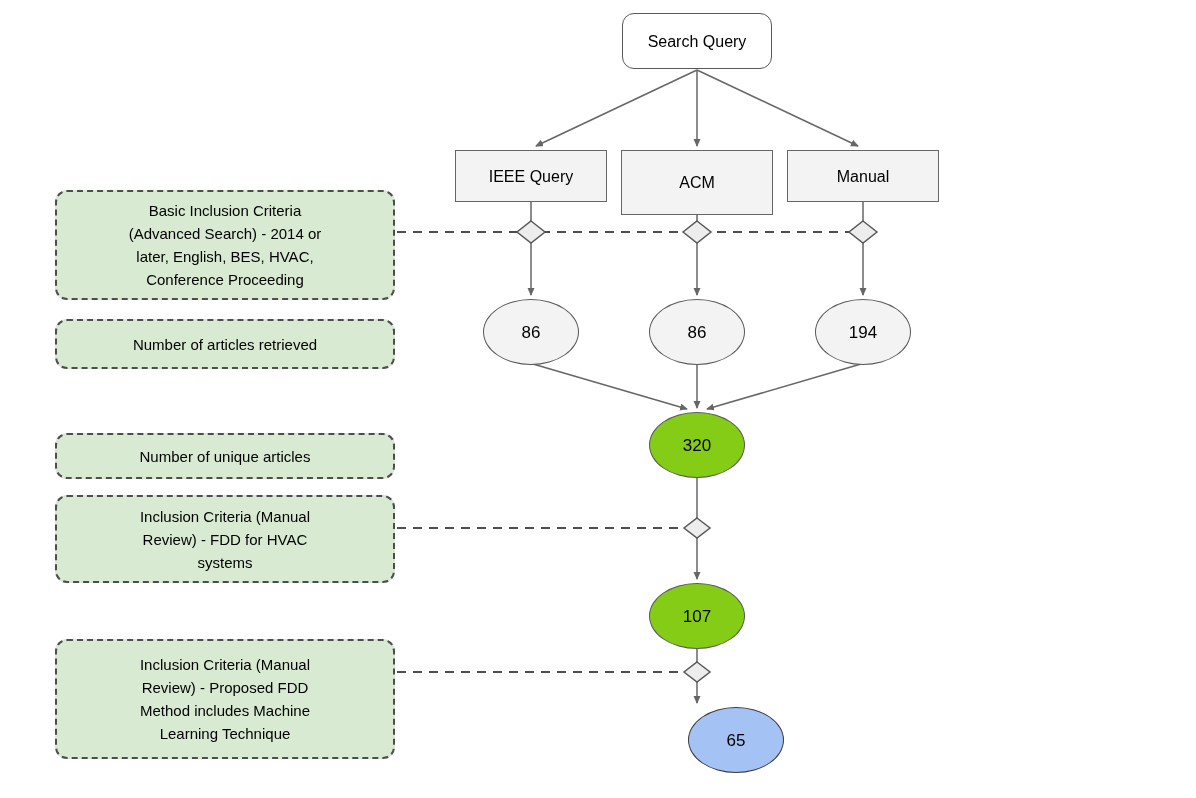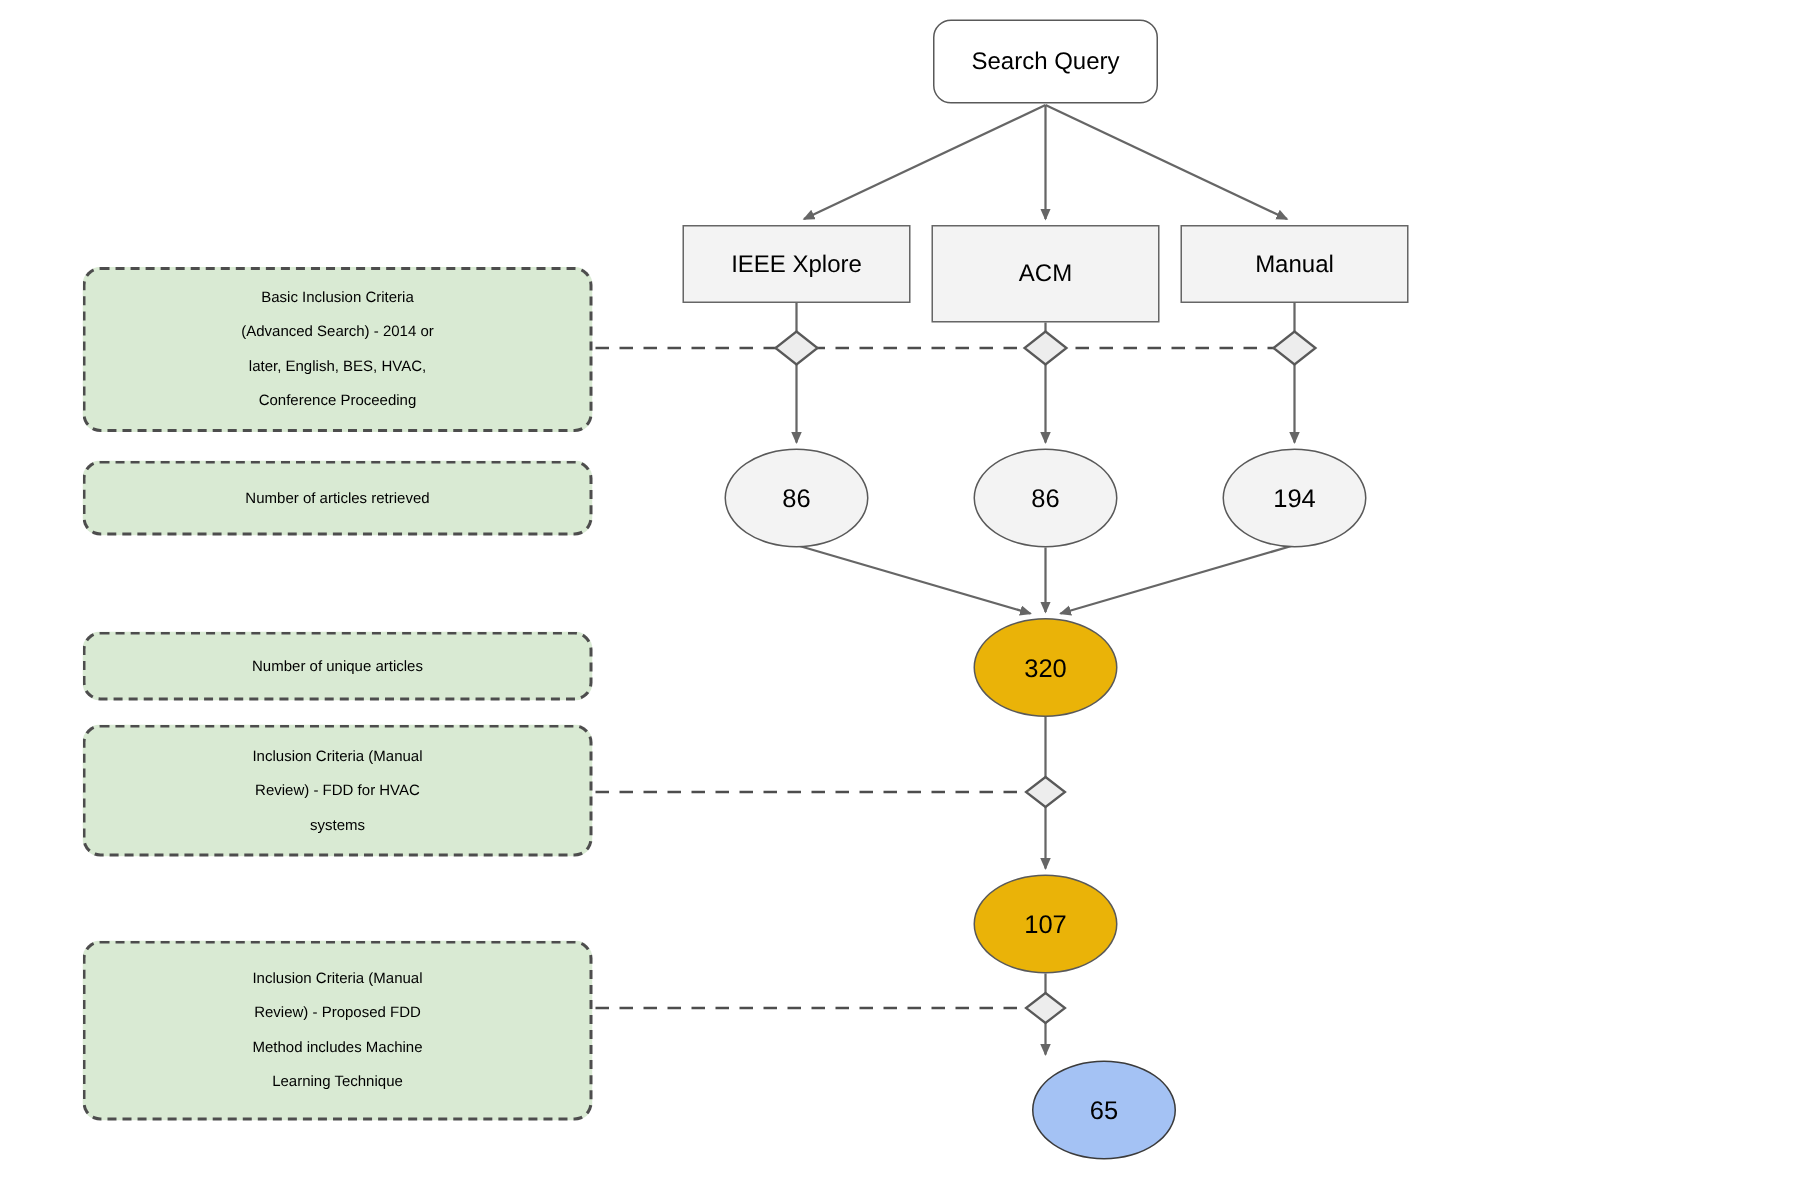--- a/index.html
+++ b/index.html
@@ -32,39 +32,40 @@
   .rect {
     background: #f3f3f3;
     border: 1.5px solid #666666;
   }
   .ellipse {
     border-radius: 50%;
     border: 1.5px solid #595959;
     font-size: 17px;
   }
   .ellipse.light { background: #f3f3f3; }
-  .ellipse.dark  { background: #eab308; }
+  .ellipse.dark  { background: #84cc16; }
   .ellipse.blue  { background: #a4c2f4; border-color: #3b3b3b; }
   .annotation {
     position: absolute;
     left: 55px;
     width: 340px;
     background: #d9ead3;
     border: 2px dashed #4d4d4d;
     border-radius: 12px;
     display: flex;
     align-items: center;
     justify-content: center;
     text-align: center;
-    font-size: 10px;
+    font-size: 15px;
     line-height: 23px;
     white-space: pre-line;
     box-sizing: border-box;
     color: #000000;
     padding: 2px 6px;
+    margin-top: 12px;
   }
 </style>
 </head>
 <body>
 
 <div class="canvas">
 
   <svg class="layer" width="1196" height="798" viewBox="0 0 1196 798">
     <defs>
       <marker id="arrow" markerWidth="9" markerHeight="8" refX="7" refY="3.5" orient="auto" markerUnits="userSpaceOnUse">
@@ -104,21 +105,21 @@
       <path d="M697,518 L710,528 L697,538 L684,528 Z"></path>
       <path d="M697,662 L710,672 L697,682 L684,672 Z"></path>
     </g>
   </svg>
 
   <div class="node rounded-rect" style="left:622px; top:13px; width:150px; height:56px;">
     <span style="white-space:pre-line;">Search Query</span>
   </div>
 
   <div class="node rect" style="left:455px; top:150px; width:152px; height:52px;">
-    <span>IEEE Xplore</span>
+    <span>IEEE Query</span>
   </div>
   <div class="node rect" style="left:621px; top:150px; width:152px; height:65px;">
     <span>ACM</span>
   </div>
   <div class="node rect" style="left:787px; top:150px; width:152px; height:52px;">
     <span>Manual</span>
   </div>
 
   <div class="node ellipse light" style="left:483px; top:299px; width:96px; height:66px;">
     <span>86</span>

